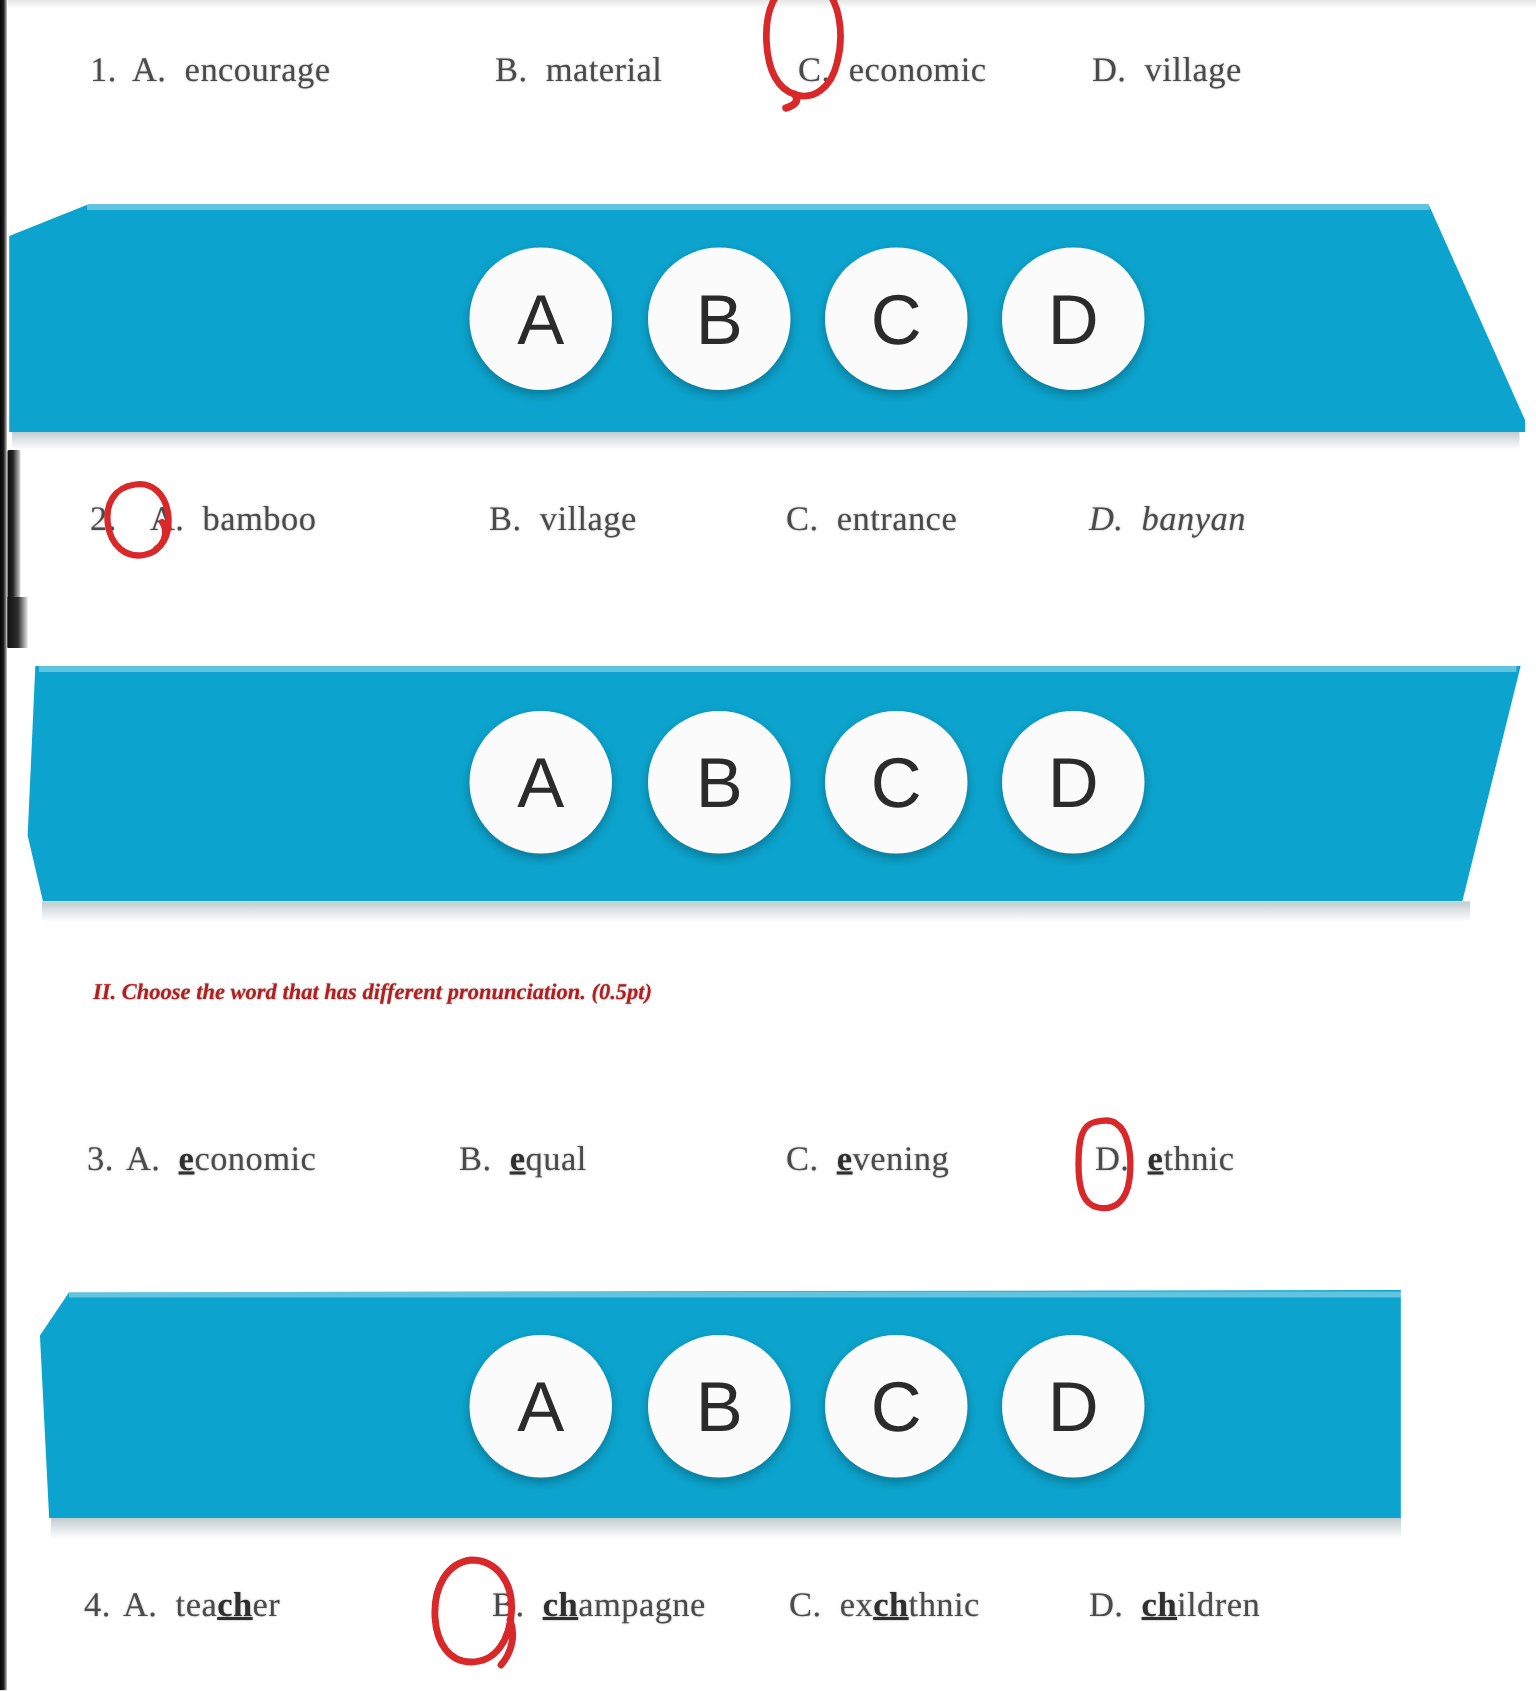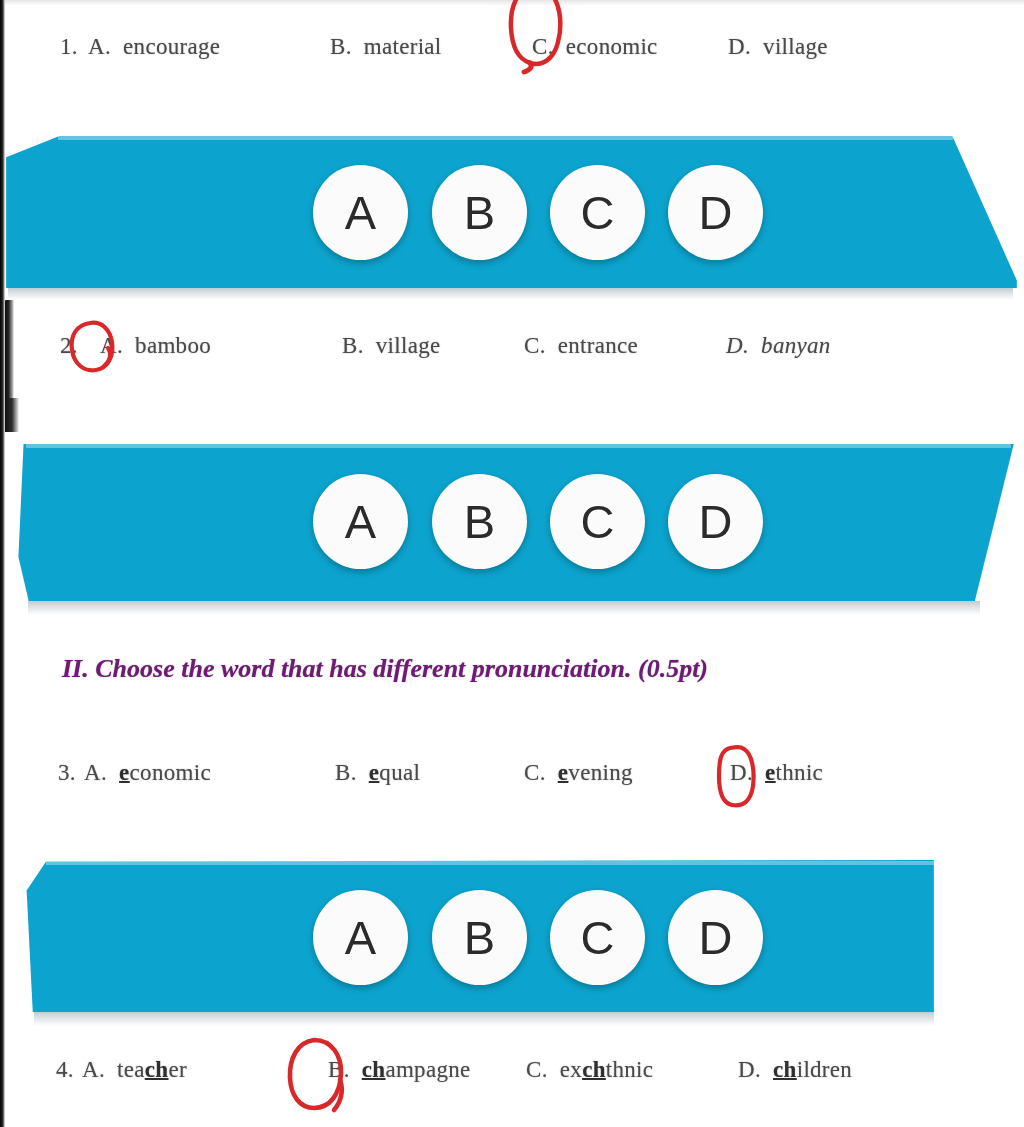--- a/index.html
+++ b/index.html
@@ -72,22 +72,22 @@
     color: #2f2f2f;
   }
 
   
   .section-heading {
     position: absolute;
     left: 62px;
     top: 654px;
     font-weight: 700;
     font-style: italic;
-    font-size: 26px;
-    color: #701a75;
+    font-size: 15px;
+    color: #b91c1c;
     white-space: nowrap;
     text-shadow: 0 0 1.2px rgba(60,60,60,0.6);
   }
 
   
   .answer-bar {
     position: absolute;
     background: #0ca4ce;
   }
   .bar-shadow {
@@ -183,21 +183,21 @@
   <div class="circle" style="left:668px; top:165px;">
     <span>D</span>
   </div>
 
   <div class="qrow" style="left:0; top:333px; width:1024px; height:30px;">
     <span class="opt" style="left:60px;">2.</span>
     <span class="opt" style="left:100px;">
       <span>A.&nbsp;</span>
       <span>bamboo</span>
     </span>
-    <span class="opt" style="left:342px;text-align:right;">
+    <span class="opt" style="left:326px;text-align:right;">
       <span>B.&nbsp;</span>
       <span>village</span>
     </span>
     <span class="opt" style="left:524px;">
       <span>C.&nbsp;</span>
       <span>entrance</span>
     </span>
     <span class="opt" style="left:726px;font-style:italic;">
       <span>D.&nbsp;</span>
       <span>banyan</span>
@@ -231,21 +231,21 @@
   </div>
 
   <div class="section-heading">II. Choose the word that has different pronunciation. (0.5pt)</div>
 
   <div class="qrow" style="left:0; top:760px; width:1024px; height:30px;">
     <span class="opt" style="left:58px;">3.</span>
     <span class="opt" style="left:84px;">
       <span>A.&nbsp;</span>
       <span></span><u>e</u><span>conomic</span>
     </span>
-    <span class="opt" style="left:335px;">
+    <span class="opt" style="left:306px;">
       <span>B.&nbsp;</span>
       <span></span><u>e</u><span>qual</span>
     </span>
     <span class="opt" style="left:524px;">
       <span>C.&nbsp;</span>
       <span></span><u>e</u><span>vening</span>
     </span>
     <span class="opt" style="left:730px;">
       <span>D.&nbsp;</span>
       <span></span><u>e</u><span>thnic</span>
@@ -284,21 +284,21 @@
       <span>tea</span><u>ch</u><span>er</span>
     </span>
     <span class="opt" style="left:328px;">
       <span>B.&nbsp;</span>
       <span></span><u>ch</u><span>ampagne</span>
     </span>
     <span class="opt" style="left:526px;">
       <span>C.&nbsp;</span>
       <span>ex</span><u>ch</u><span>thnic</span>
     </span>
-    <span class="opt" style="left:726px;margin-left:12px;">
+    <span class="opt" style="left:726px;">
       <span>D.&nbsp;</span>
       <span></span><u>ch</u><span>ildren</span>
     </span>
   </div>
 
   <div class="mark" style="left:284px; top:1036px;">
     <svg width="72" height="84" viewBox="0 0 72 84">
       <path d="M30 4 C14 6 5 22 6 42 C7 60 16 72 30 72 C46 72 56 58 57 38 C58 20 48 4 30 4 Z" fill="none" stroke="#d9282a" stroke-width="4.6" stroke-linecap="round"></path>
       <path d="M56 44 C60 54 57 66 50 74" fill="none" stroke="#d9282a" stroke-width="4.6" stroke-linecap="round"></path>
     </svg>

